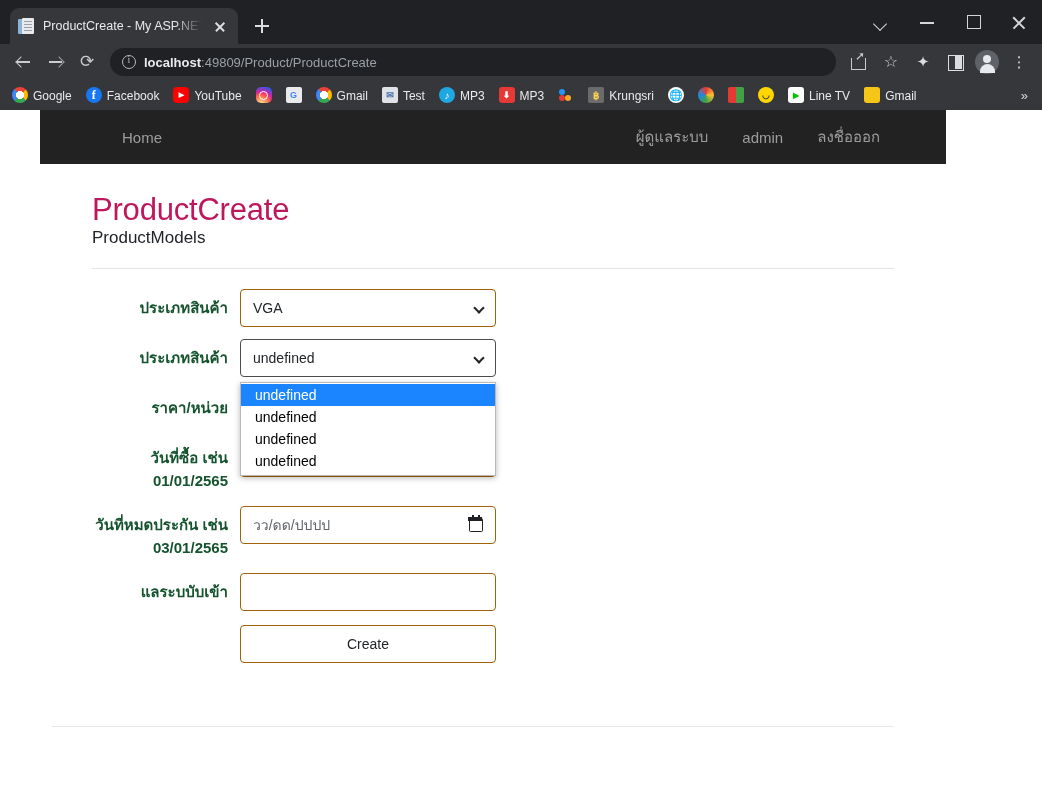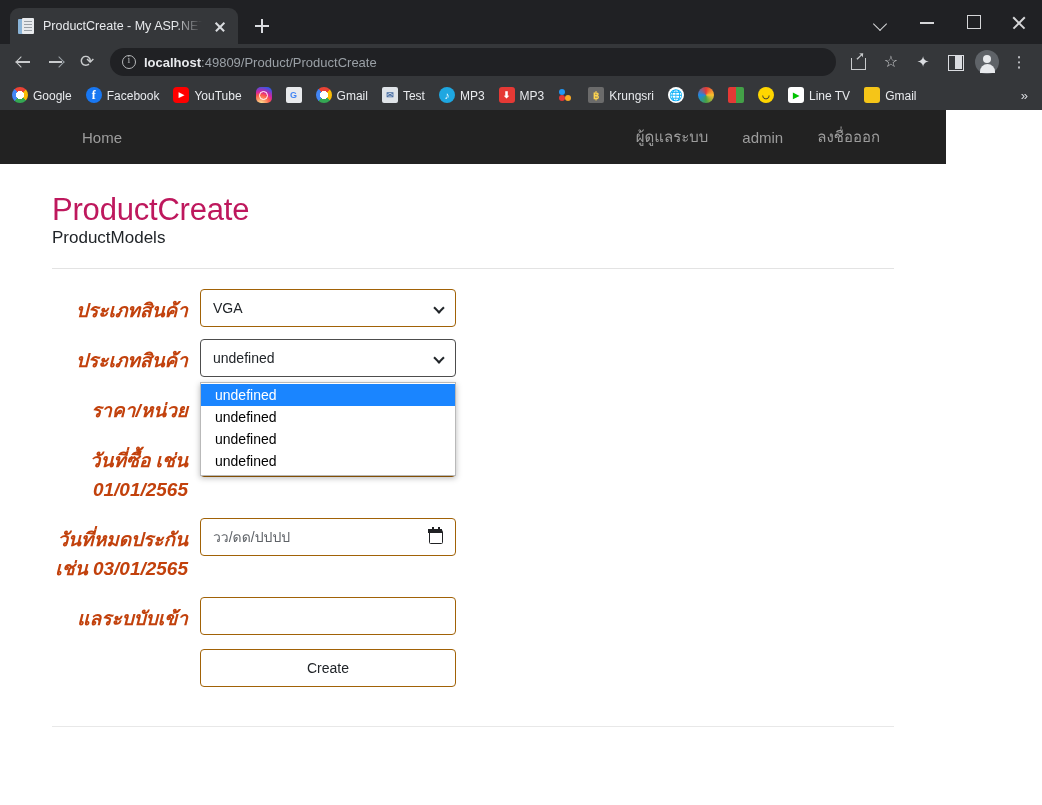--- a/index.html
+++ b/index.html
@@ -232,21 +232,21 @@
   .ico-linetv { background: #fff; border-radius: 3px; }
   .ico-linetv::after { content: "▶"; color: #00c300; font-size: 8px; }
   .ico-music { background: #f5c518; border-radius: 2px 3px 3px 3px; }
   .bm-overflow {
     margin-left: auto; color: #dadce0; font-size: 13px; padding: 0 8px;
   }
 
   
   .viewport {
     position: absolute; left: 0; top: 110px; width: 946px; height: 695px;
-    background: #fff; overflow: hidden;
+    background: #fff; overflow: hidden; padding-left: 40px;
   }
   .site-nav {
     height: 54px; background: #222222; display: flex; align-items: center;
     padding: 0 52px;
   }
   .site-nav .brand-link {
     color: #9d9d9d; font-size: 15px; padding: 0 30px;
   }
   .site-nav .right-links {
     margin-left: auto; display: flex; align-items: center; gap: 34px;
@@ -263,22 +263,22 @@
     font-size: 17px; font-weight: 400; color: #212529; 
   }
   .hr { height: 1px; background: #e3e3e3; margin-top: 20px; }
 
   .form { position: relative; margin-top: 20px; }
   .row {
     display: flex; align-items: flex-start; margin-bottom: 12px;
   }
   .lbl {
     width: 148px; flex: 0 0 148px; text-align: right;
-    font-size: 19px; font-weight: bold; color: #c2410c;
-    padding-top: 8px; padding-right: 12px; line-height: 1.5; font-style: italic;
+    font-size: 15px; font-weight: bold; color: #14532d;
+    padding-top: 8px; padding-right: 12px; line-height: 1.5;
   }
   .ctl { width: 256px; flex: 0 0 256px; }
   .inp, .sel, .btn {
     width: 256px; height: 38px; border: 1px solid #a16207;
     border-radius: 4px; background: #fff; font-size: 14px;
     color: #212529; padding: 0 12px; font-family: "Liberation Sans", sans-serif;
     display: flex; align-items: center;
   }
   .sel { position: relative; padding-right: 30px; }
   .sel .chev {

